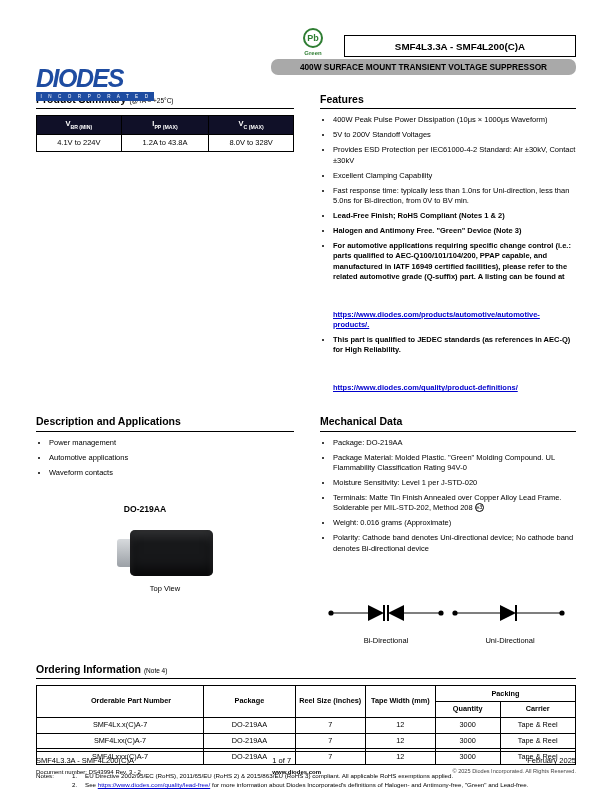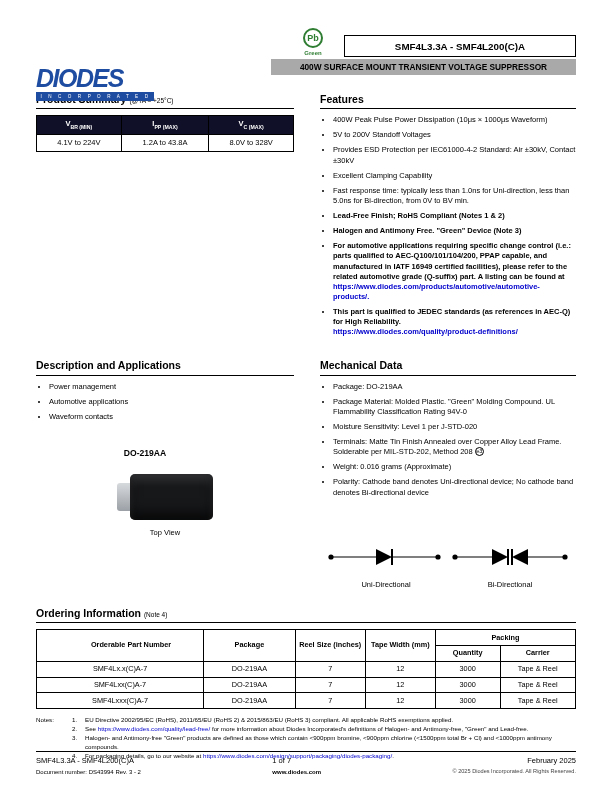--- a/index.html
+++ b/index.html
@@ -13,21 +13,21 @@
 
   
   .header { position:relative; height:58px; }
   .logo { position:absolute; left:0; top:0; width:130px; }
   .logo-text { color:#1e4ca1; font-weight:bold; font-style:italic; font-size:25px; letter-spacing:-1.5px; line-height:1;margin-top:40px; }
   .logo-bar { background:#1e4ca1; color:#fff; font-size:4.6px; letter-spacing:2.6px; padding:1.5px 3px 1px 4px; width:118px; text-align:center; margin-top:1px; }
   .pb { position:absolute; left:262px; top:2px; width:30px; text-align:center; }
   .pb-circle { width:20px; height:20px; border:2px solid #2e7d32; border-radius:50%; color:#2e7d32; font-weight:bold; font-size:9px; line-height:17px; margin:0 auto; }
   .pb-green { color:#2e7d32; font-size:6px; font-weight:bold; margin-top:1px; }
   .part-box { position:absolute; right:0; top:9px; width:232px; border:1.4px solid #000; text-align:center; font-weight:bold; font-size:9.8px; padding:3.5px 0; background:#fff; }
-  .subtitle-bar { position:absolute; right:0; top:33px; width:305px; background:#a9a9a9; font-weight:bold; font-size:8.3px; text-align:center; padding:2.5px 0; }
+  .subtitle-bar { position:absolute; right:0; top:33px; width:305px; background:#a9a9a9; font-weight:bold; font-size:8.3px; text-align:center; padding:2.5px 0;border-radius:7px; }
 
   
   .row { display:flex; gap:26px; }
   .row-1 { margin-top:8px; }
   .row-2 { margin-top:16px; }
   .col-l { width:258px; flex:none; }
   .col-r { flex:1; min-width:0; }
 
   .sec-title { font-size:10.5px; font-weight:bold; border-bottom:1.3px solid #000; padding-bottom:2px; margin-bottom:6px; }
   .sec-note { font-size:6.5px; font-weight:normal; }
@@ -36,21 +36,21 @@
   table { border-collapse:collapse; width:100%; }
   .sum-table th, .sum-table td { border:1px solid #000; text-align:center; padding:3px 2px; font-size:7.5px; }
   .sum-table th { background:#101028; color:#fff; font-weight:bold; }
   .sum-table sub { font-size:5.2px; }
 
   
   ul.bl { margin:0; padding-left:13px; }
   ul.bl li { margin-bottom:3.2px; }
   ul.bl-loose li { margin-bottom:5px; }
   .bold { font-weight:bold; }
-  .link { color:#0000cc; cursor:pointer; }
+  .link { color:#0000cc; text-decoration:underline; cursor:pointer;margin-top:28px; }
   a.block { display:block; }
 
   .desc-body { text-align:justify; margin-bottom:9px; }
 
   
   .pkg-fig { margin-top:26px; text-align:center; }
   .pkg-label { font-weight:bold; font-size:8.6px; text-align:center; margin-left:-40px; }
   .chip { position:relative; width:96px; height:46px; margin:14px auto 6px; }
   .chip-terminal { position:absolute; left:0; top:9px; width:24px; height:28px; background:linear-gradient(#d7dadd,#9ba0a6); border-radius:3px; }
   .chip-body { position:absolute; left:13px; top:0; right:0; bottom:0; background:#17181a; border-radius:5px;
@@ -187,41 +187,41 @@
             <span class="circle-mark">e3</span>
           </li>
           <li>Weight: 0.016 grams (Approximate)</li>
           <li>Polarity: Cathode band denotes Uni-directional device; No cathode band denotes Bi-directional device</li>
         </ul>
 
         <div class="diagrams">
           <div class="diag">
             <svg width="120" height="26" viewBox="0 0 120 26">
               <circle cx="5" cy="13" r="2.6" fill="#000"></circle>
-              <line x1="5" y1="13" x2="50" y2="13" stroke="#000" stroke-width="1.2"></line>
-              <polygon points="50,5 50,21 66,13" fill="#000"></polygon>
-              <line x1="66" y1="5" x2="66" y2="21" stroke="#000" stroke-width="2"></line>
-              <line x1="66" y1="13" x2="112" y2="13" stroke="#000" stroke-width="1.2"></line>
-              <circle cx="112" cy="13" r="2.6" fill="#000"></circle>
-            </svg>
-            <div class="diag-caption">Uni-Directional</div>
-          </div>
-          <div class="diag">
-            <svg width="120" height="26" viewBox="0 0 120 26">
-              <circle cx="5" cy="13" r="2.6" fill="#000"></circle>
               <line x1="5" y1="13" x2="42" y2="13" stroke="#000" stroke-width="1.2"></line>
               <polygon points="42,5 42,21 58,13" fill="#000"></polygon>
               <line x1="58" y1="5" x2="58" y2="21" stroke="#000" stroke-width="2"></line>
               <line x1="62" y1="5" x2="62" y2="21" stroke="#000" stroke-width="2"></line>
               <polygon points="78,5 78,21 62,13" fill="#000"></polygon>
               <line x1="78" y1="13" x2="115" y2="13" stroke="#000" stroke-width="1.2"></line>
               <circle cx="115" cy="13" r="2.6" fill="#000"></circle>
             </svg>
             <div class="diag-caption">Bi-Directional</div>
           </div>
+          <div class="diag">
+            <svg width="120" height="26" viewBox="0 0 120 26">
+              <circle cx="5" cy="13" r="2.6" fill="#000"></circle>
+              <line x1="5" y1="13" x2="50" y2="13" stroke="#000" stroke-width="1.2"></line>
+              <polygon points="50,5 50,21 66,13" fill="#000"></polygon>
+              <line x1="66" y1="5" x2="66" y2="21" stroke="#000" stroke-width="2"></line>
+              <line x1="66" y1="13" x2="112" y2="13" stroke="#000" stroke-width="1.2"></line>
+              <circle cx="112" cy="13" r="2.6" fill="#000"></circle>
+            </svg>
+            <div class="diag-caption">Uni-Directional</div>
+          </div>
         </div>
       </div>
     </div>
 
     <div class="ordering">
       <div class="sec-title">
         <span>Ordering Information</span>
         <span class="sec-note">(Note 4)</span>
       </div>
       <table class="ord-table">

